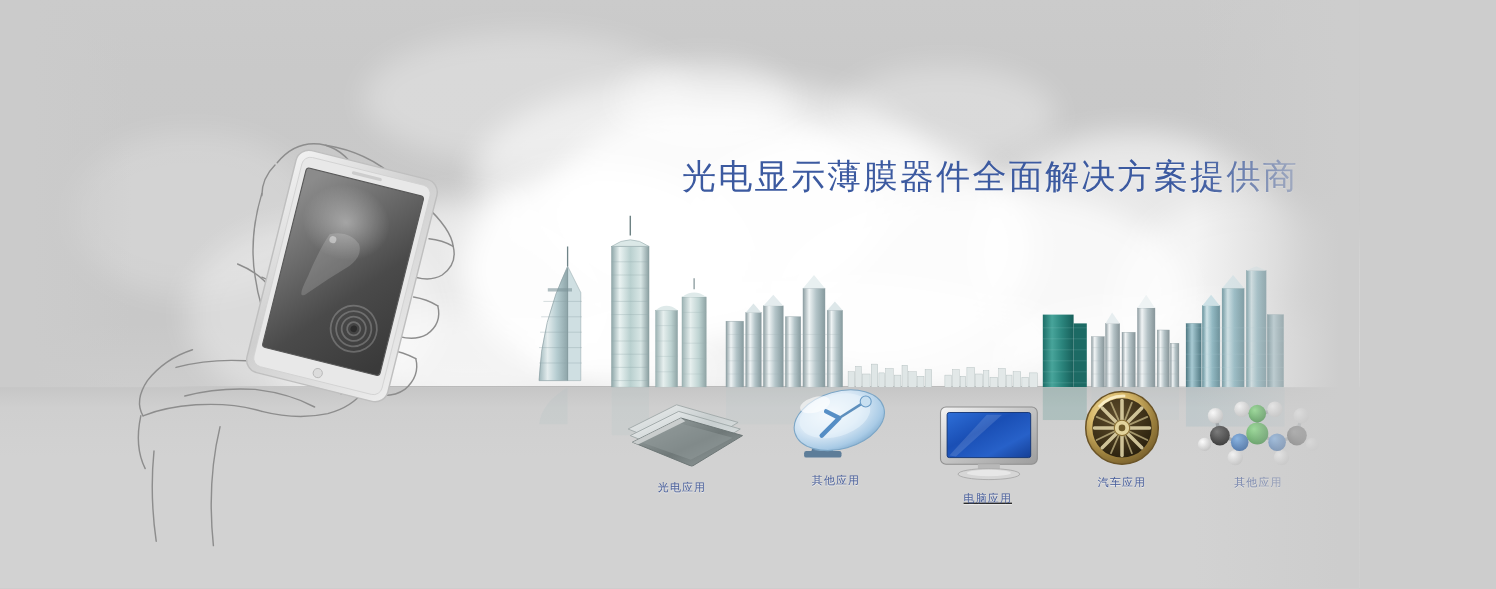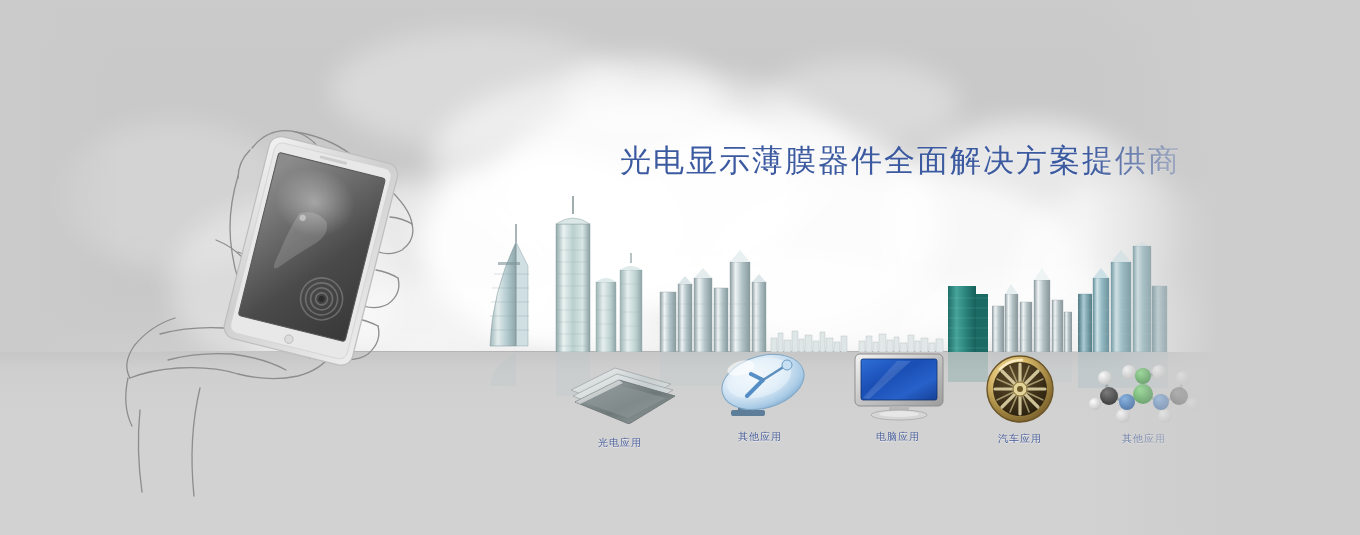--- a/index.html
+++ b/index.html
@@ -449,21 +449,21 @@
             <ellipse cx="58" cy="26" rx="33" ry="19" transform="rotate(-16 58 26)" fill="#eaf4fb" opacity=".55"></ellipse>
             <path d="M50 22 L62 28 L46 44" stroke="#2f74b8" stroke-width="4" fill="none" stroke-linecap="round" stroke-linejoin="round" opacity=".8"></path>
             <line x1="62" y1="28" x2="84" y2="14" stroke="#5d8fbd" stroke-width="2.4"></line>
             <circle cx="86" cy="13" r="5" fill="#c8e0f1" stroke="#6a9cc6" stroke-width="1"></circle>
             <ellipse cx="40" cy="16" rx="14" ry="7" transform="rotate(-16 40 16)" fill="#ffffff" opacity=".6"></ellipse>
           </svg>
         </div>
         <div class="app-label">其他应用</div>
       </div>
 
-      <div class="app" style="left:278px;top:0;">
+      <div class="app" style="left:278px;top:16px;text-decoration:underline;">
         <div class="app-icon">
           <svg width="118" height="70" viewBox="0 0 118 70">
             <defs>
               <linearGradient id="gMon" x1="0" y1="0" x2="1" y2="1">
                 <stop offset="0%" stop-color="#f4f4f4"></stop>
                   <stop offset="50%" stop-color="#c4c4c4"></stop>
                 <stop offset="100%" stop-color="#9d9d9d"></stop>
               </linearGradient>
               <linearGradient id="gScr" x1="0" y1="0" x2="1" y2="1">
                 <stop offset="0%" stop-color="#2e6fd8"></stop>

